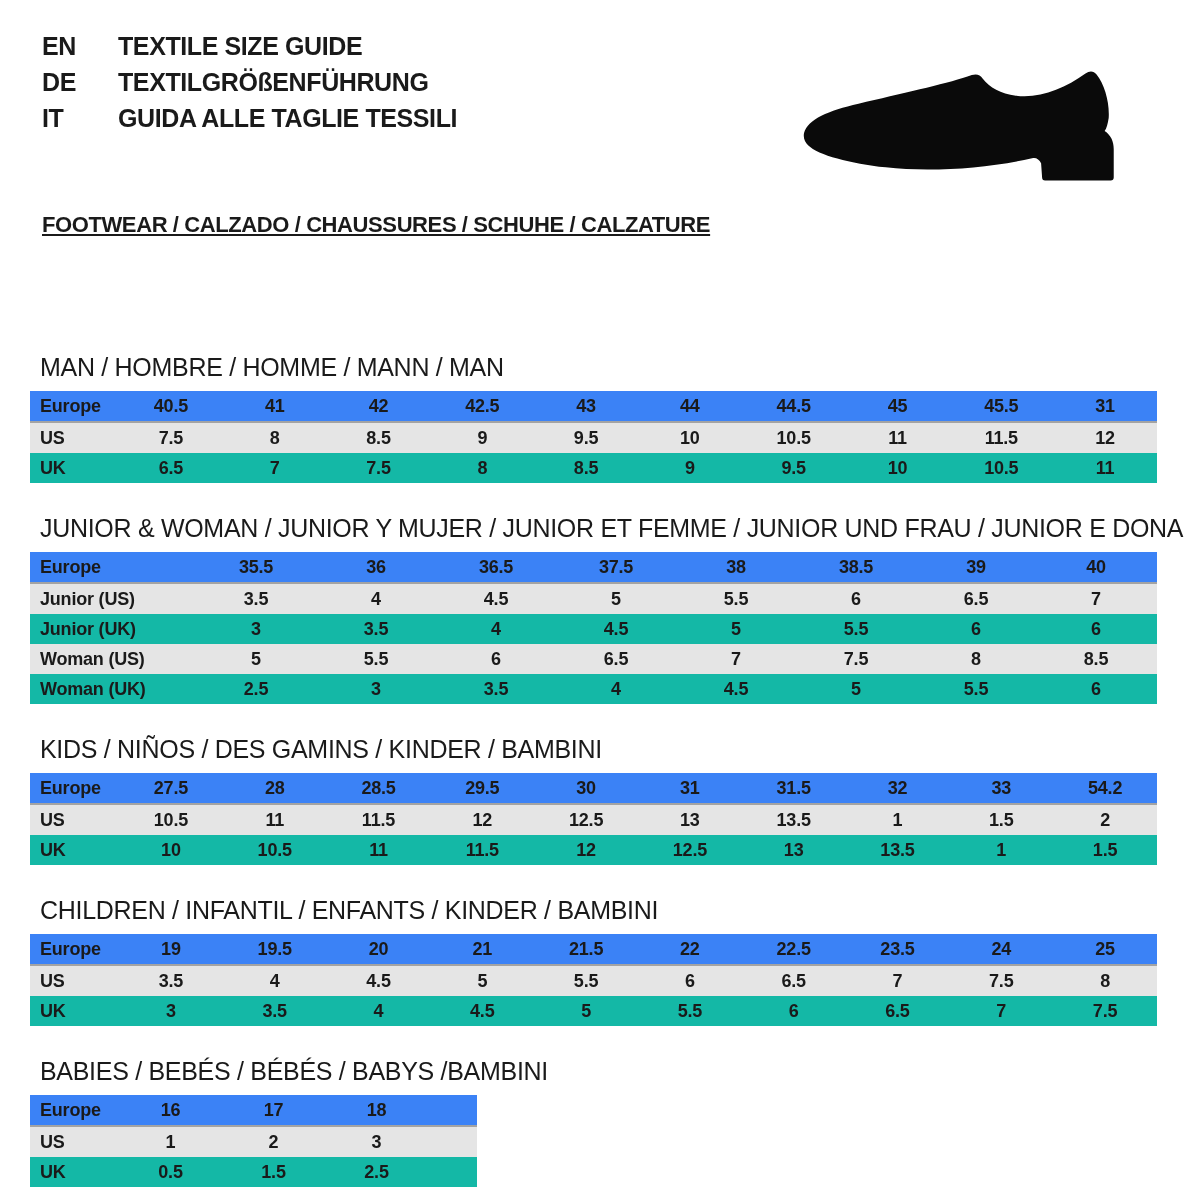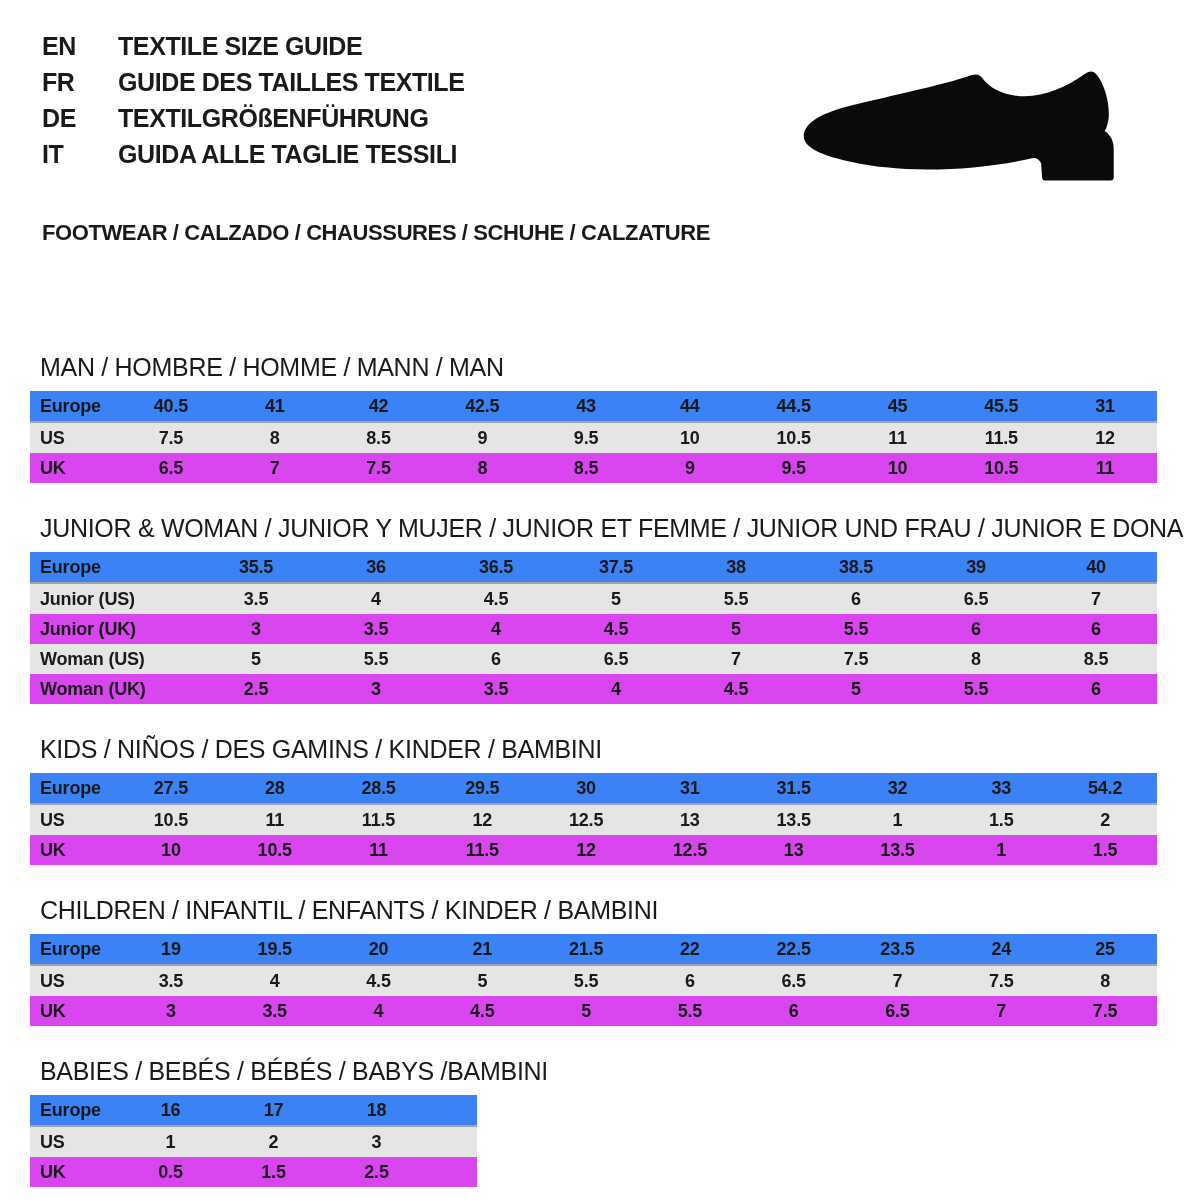--- a/index.html
+++ b/index.html
@@ -27,25 +27,26 @@
     line-height: 36px;
     font-size: 25px;
     font-weight: bold;
     letter-spacing: -0.4px;
     white-space: nowrap;
   }
   .lang-code { width: 76px; }
   .category-line {
     position: absolute;
     left: 42px;
-    top: 220px;
+    top: 212px;
     font-size: 22px;
     font-weight: bold;
     letter-spacing: -0.4px;
     white-space: nowrap;
+    text-decoration: underline;
   }
   .shoe {
     position: absolute;
     left: 800px;
     top: 68px;
     width: 345px;
     height: 118px;
   }
   
   .sections {
@@ -75,38 +76,34 @@
     letter-spacing: -0.2px;
     background: #e5e5e5;
   }
   .cols-10 .row { grid-template-columns: 89px repeat(10, 103.8px); }
   .cols-8  .row { grid-template-columns: 166px repeat(8, 120px); }
   .cols-3  .row { grid-template-columns: 89px repeat(3, 103px) 49px; }
   .row.head {
     background: #3b82f6;
     border-bottom: 2px solid #a3a3a3;
   }
-  .row.alt { background: #d946ef; }
+  .row.alt { background: #14b8a6; }
   .cell { overflow: hidden; }
   .cell.lbl { padding-left: 10px; text-align: left; }
   .cell.val { text-align: center; }
 </style>
 </head>
 <body>
 
 <div class="page">
 
   <div class="lang-block">
     <div class="lang-row">
       <span class="lang-code">EN</span>
       <span class="lang-label">TEXTILE SIZE GUIDE</span>
-    </div>
-    <div class="lang-row">
-      <span class="lang-code">FR</span>
-      <span class="lang-label">GUIDE DES TAILLES TEXTILE</span>
     </div>
     <div class="lang-row">
       <span class="lang-code">DE</span>
       <span class="lang-label">TEXTILGRÖßENFÜHRUNG</span>
     </div>
     <div class="lang-row">
       <span class="lang-code">IT</span>
       <span class="lang-label">GUIDA ALLE TAGLIE TESSILI</span>
     </div>
   </div>

